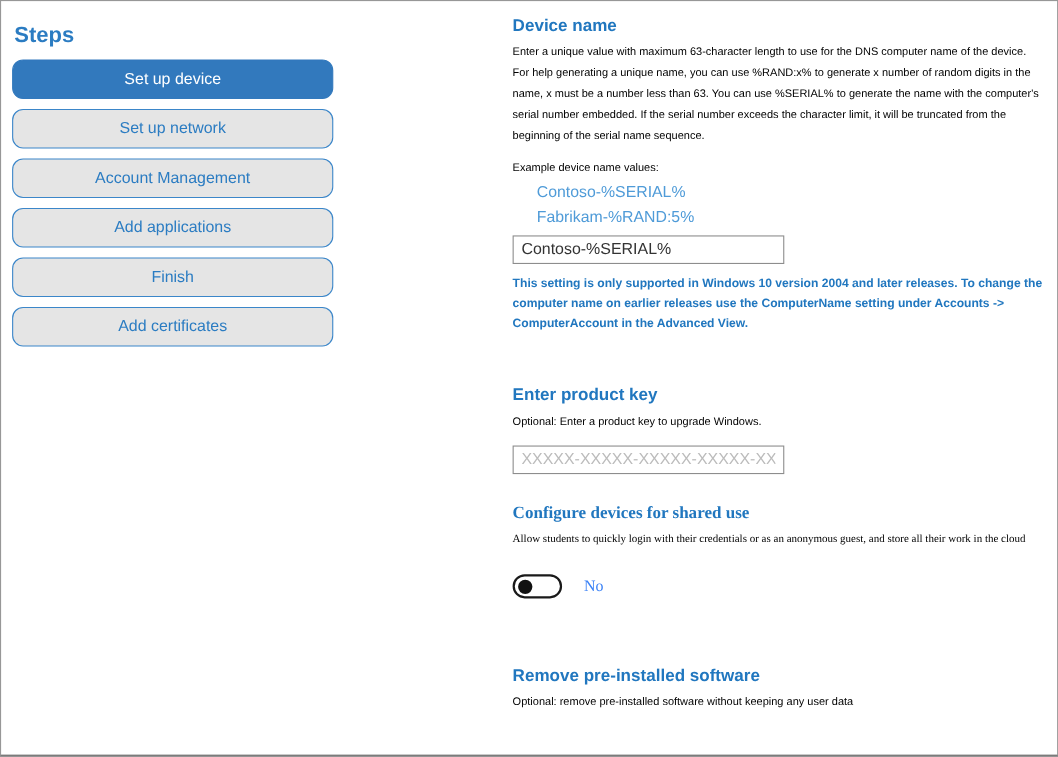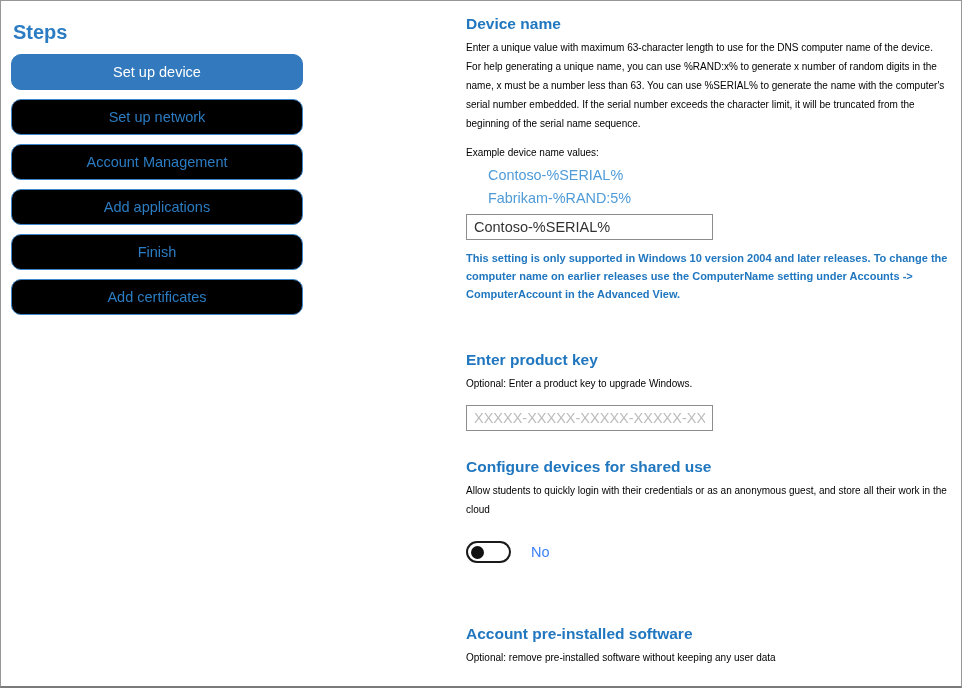--- a/index.html
+++ b/index.html
@@ -15,21 +15,21 @@
   
   .sidebar {
     position: absolute; left: 10px; top: 20px; width: 292px;
   }
   .sidebar-title {
     font-size: 20px; font-weight: 700; color: #2b7cc2;
     margin-left: 2px; margin-bottom: 10px;
   }
   .step-button {
     display: block; width: 100%; height: 36px; margin-bottom: 9px;
-    background: #000000; border: 1.5px solid #3b86c9; border-radius: 10px;
+    background: #e5e5e5; border: 1.5px solid #3b86c9; border-radius: 10px;
     color: #2b7cc2; font-family: "Liberation Sans", sans-serif;
     font-size: 14.5px; text-align: center; cursor: pointer; line-height: 33px;
     padding: 0;
   }
   .step-button.active {
     background: #3279bd; border-color: #3279bd; color: #fff;
   }
   
   .main {
     position: absolute; left: 421px; top: 13px; width: 526px;
@@ -51,21 +51,21 @@
     font-family: "Liberation Sans", sans-serif; font-size: 14.5px;
     color: #333; padding: 0 7px; background: #fff; outline: none;
   }
   .text-input::placeholder { color: #bcbcbc; opacity: 1; }
   .note {
     font-size: 11px; font-weight: 700; color: #2177bf;
     line-height: 18px; margin-top: 9px;
   }
   .section { margin-top: 0; margin-left: 44px; }
   .sect-product-key { margin-top: 47px; }
-  .sect-shared-use  { margin-top: 26px; }
+  .sect-shared-use  { margin-top: 26px; font-family: Liberation Serif, serif; }
   .sect-remove-sw   { margin-top: 61px; }
   .sect-product-key .text-input { margin-top: 12px; }
   
   .toggle-row {
     display: flex; align-items: center; margin-top: 22px; height: 22px;
   }
   .toggle {
     position: relative; width: 45px; height: 22px;
     border: 2px solid #1a1a1a; border-radius: 12px; background: #fff;
     cursor: pointer; flex: 0 0 auto;
@@ -114,18 +114,18 @@
     <p class="desc">Allow students to quickly login with their credentials or as an anonymous guest, and store all their work in the cloud</p>
     <div class="toggle-row">
       <div class="toggle">
         <div class="toggle-knob"></div>
       </div>
       <span class="toggle-label">No</span>
     </div>
   </section>
 
   <section class="section sect-remove-sw">
-    <div class="section-title">Account pre-installed software</div>
+    <div class="section-title">Remove pre-installed software</div>
     <p class="desc">Optional: remove pre-installed software without keeping any user data</p>
 
   </section>
 
 </main>
 
 </body></html>

